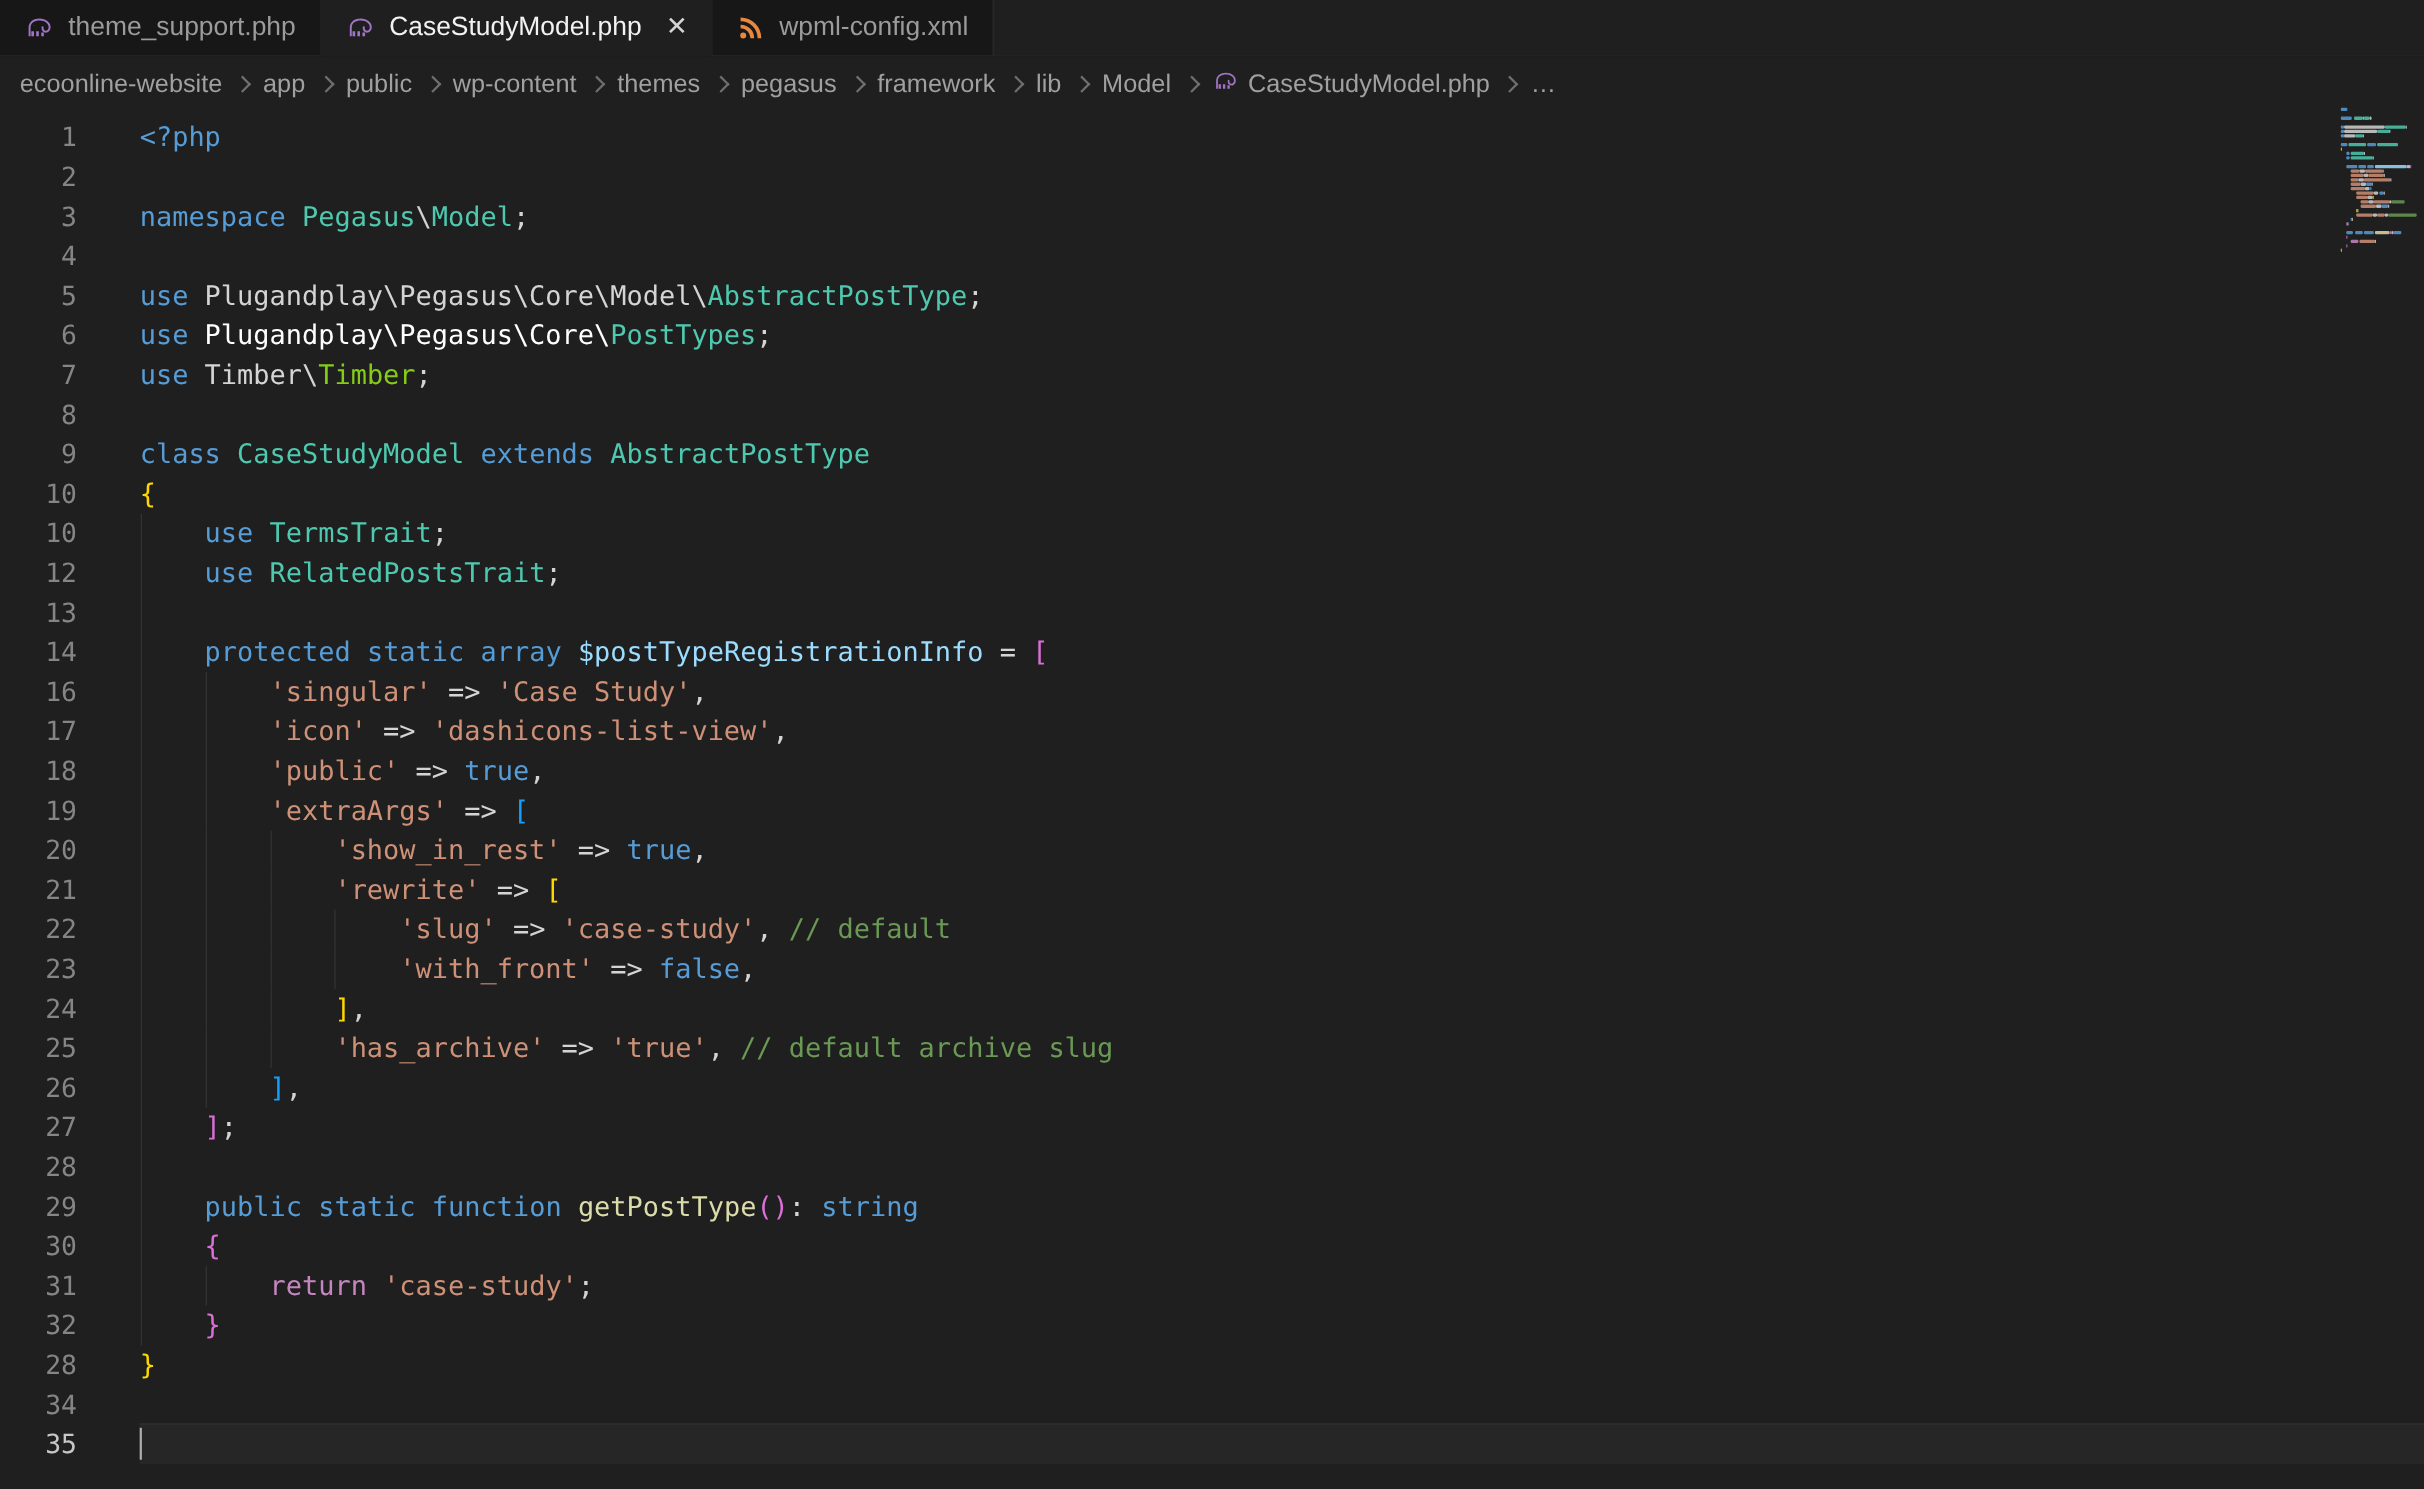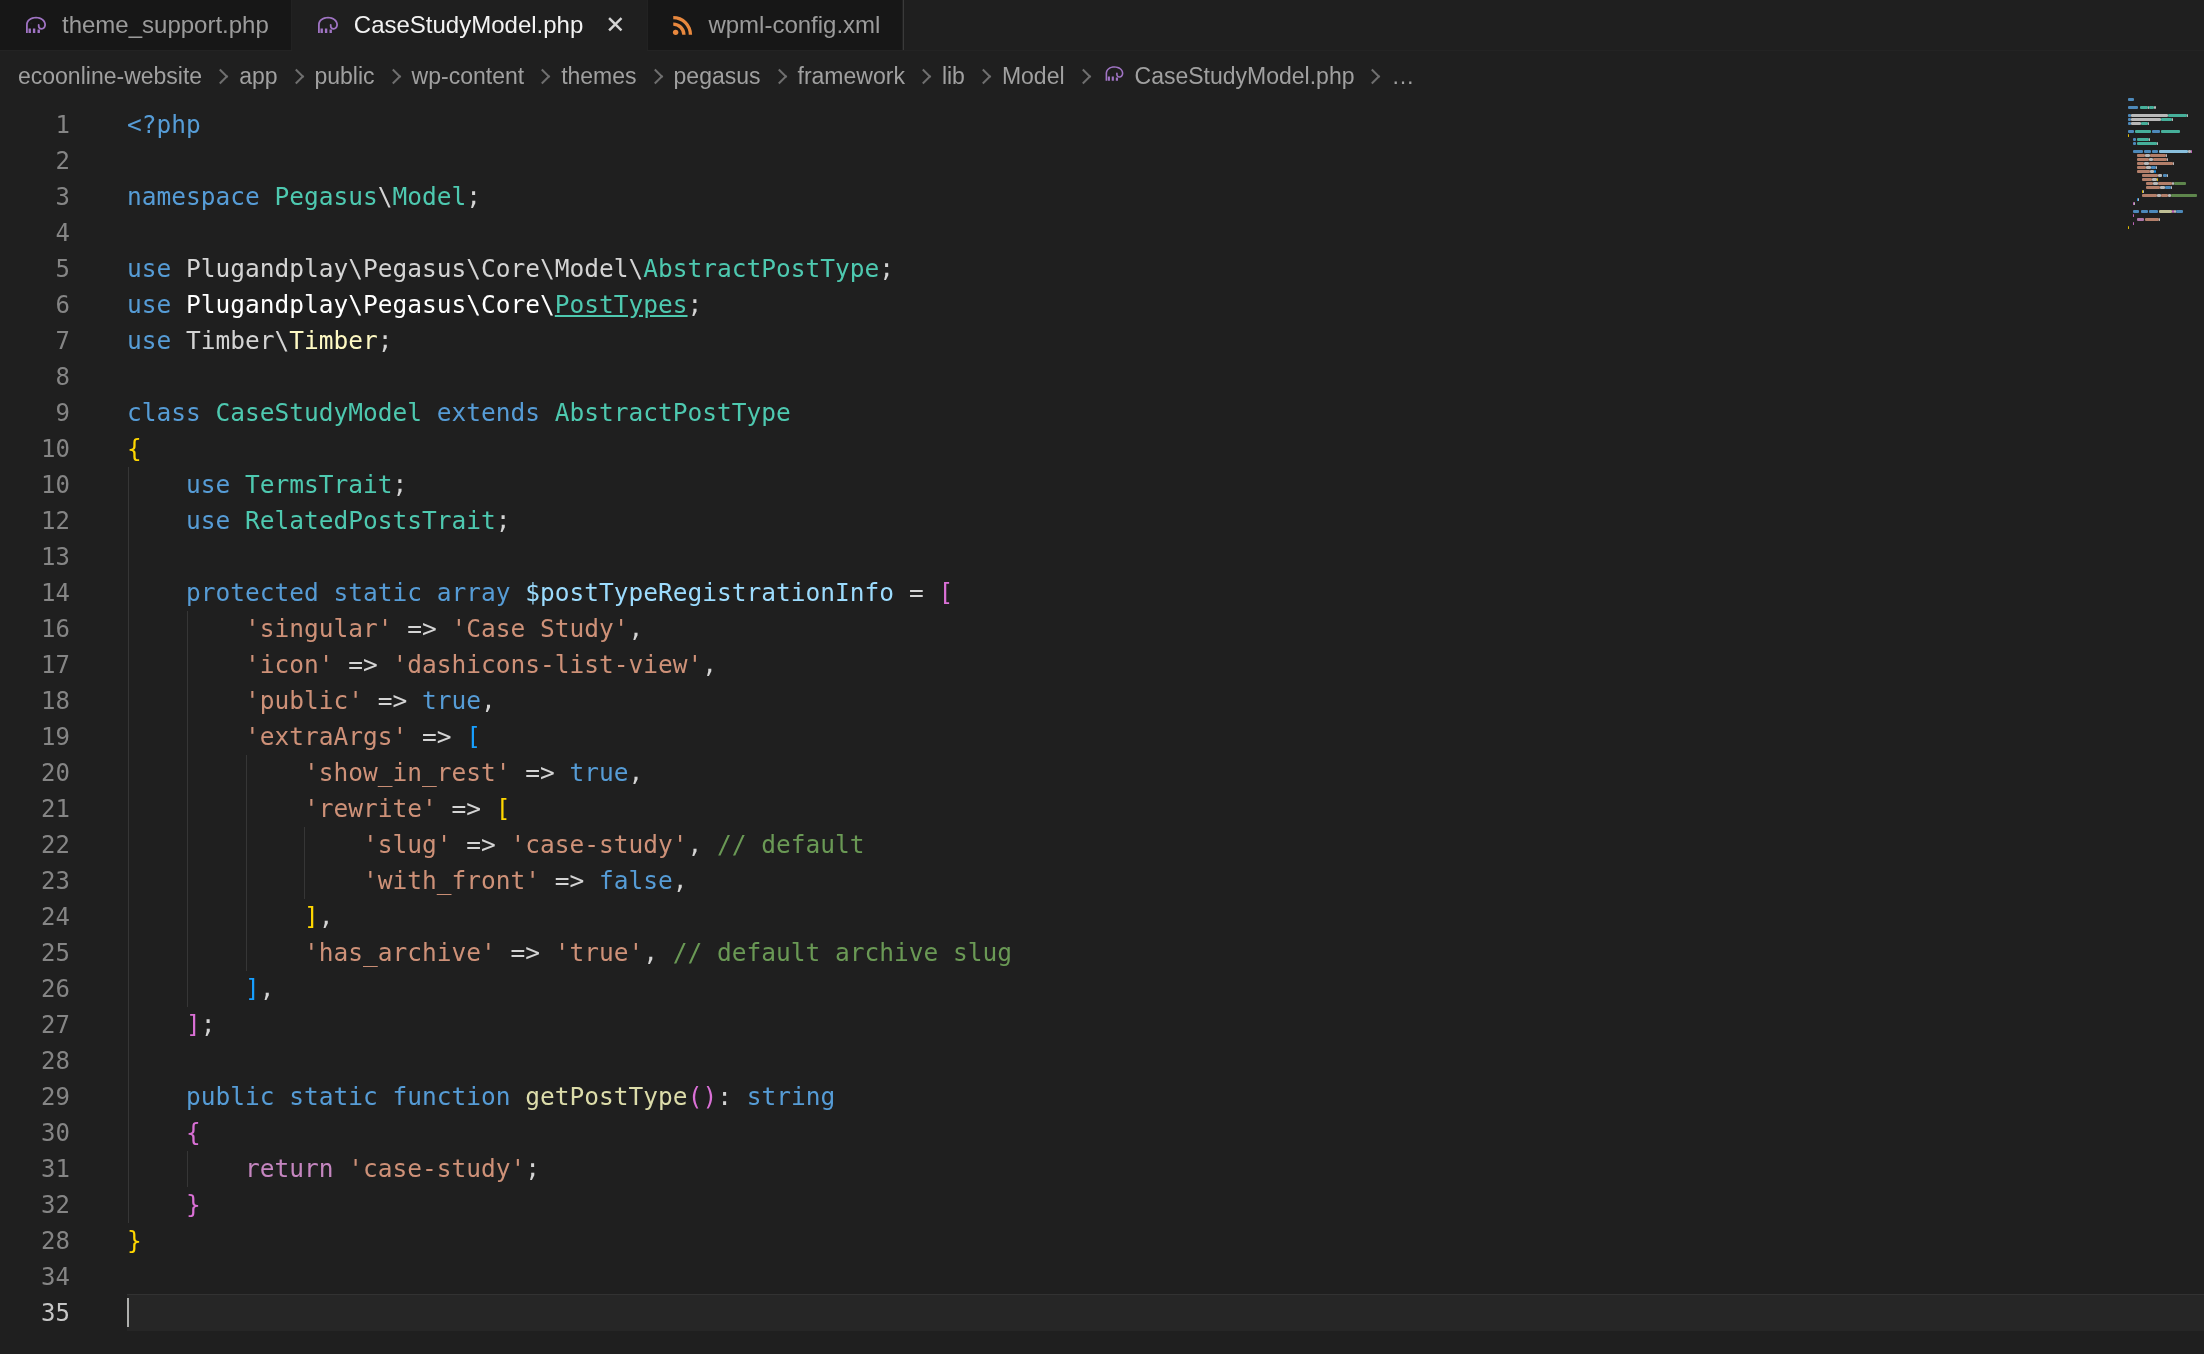--- a/index.html
+++ b/index.html
@@ -155,25 +155,25 @@
     <div class="line">
       <span class="ln">4</span>
       <div class="lc"></div>
     </div>
     <div class="line">
       <span class="ln">5</span>
       <div class="lc"><span style="color: rgb(86, 156, 214);">use</span><span style="color: rgb(212, 212, 212);"> Plugandplay\Pegasus\Core\Model\</span><span style="color: rgb(78, 201, 176);">AbstractPostType</span><span style="color: rgb(212, 212, 212);">;</span></div>
     </div>
     <div class="line">
       <span class="ln">6</span>
-      <div class="lc"><span style="color: rgb(86, 156, 214);">use</span><span style="color: #ffffff;"> Plugandplay\Pegasus\Core\</span><span style="color: rgb(78, 201, 176); text-decoration: underline;">PostTypes</span><span style="color: rgb(212, 212, 212);">;</span></div>
+      <div class="lc"><span style="color: rgb(86, 156, 214);">use</span><span style="color: #ffffff;"> Plugandplay\Pegasus\Core\</span><span style="color: rgb(78, 201, 176);">PostTypes</span><span style="color: rgb(212, 212, 212);">;</span></div>
     </div>
     <div class="line">
       <span class="ln">7</span>
-      <div class="lc"><span style="color: rgb(86, 156, 214);">use</span><span style="color: rgb(212, 212, 212);"> Timber\</span><span style="color: #fef9c3;">Timber</span><span style="color: rgb(212, 212, 212);">;</span></div>
+      <div class="lc"><span style="color: rgb(86, 156, 214);">use</span><span style="color: rgb(212, 212, 212);"> Timber\</span><span style="color: #84cc16;">Timber</span><span style="color: rgb(212, 212, 212);">;</span></div>
     </div>
     <div class="line">
       <span class="ln">8</span>
       <div class="lc"></div>
     </div>
     <div class="line">
       <span class="ln">9</span>
       <div class="lc"><span style="color: rgb(86, 156, 214);">class</span><span style="color: rgb(212, 212, 212);"> </span><span style="color: rgb(78, 201, 176);">CaseStudyModel</span><span style="color: rgb(212, 212, 212);"> </span><span style="color: rgb(86, 156, 214);">extends</span><span style="color: rgb(212, 212, 212);"> </span><span style="color: rgb(78, 201, 176);">AbstractPostType</span></div>
     </div>
     <div class="line">

